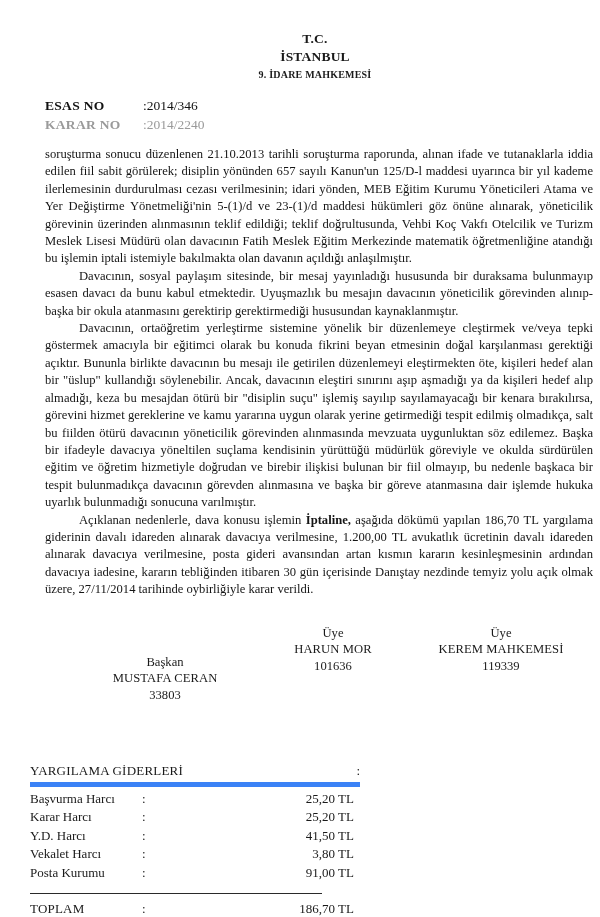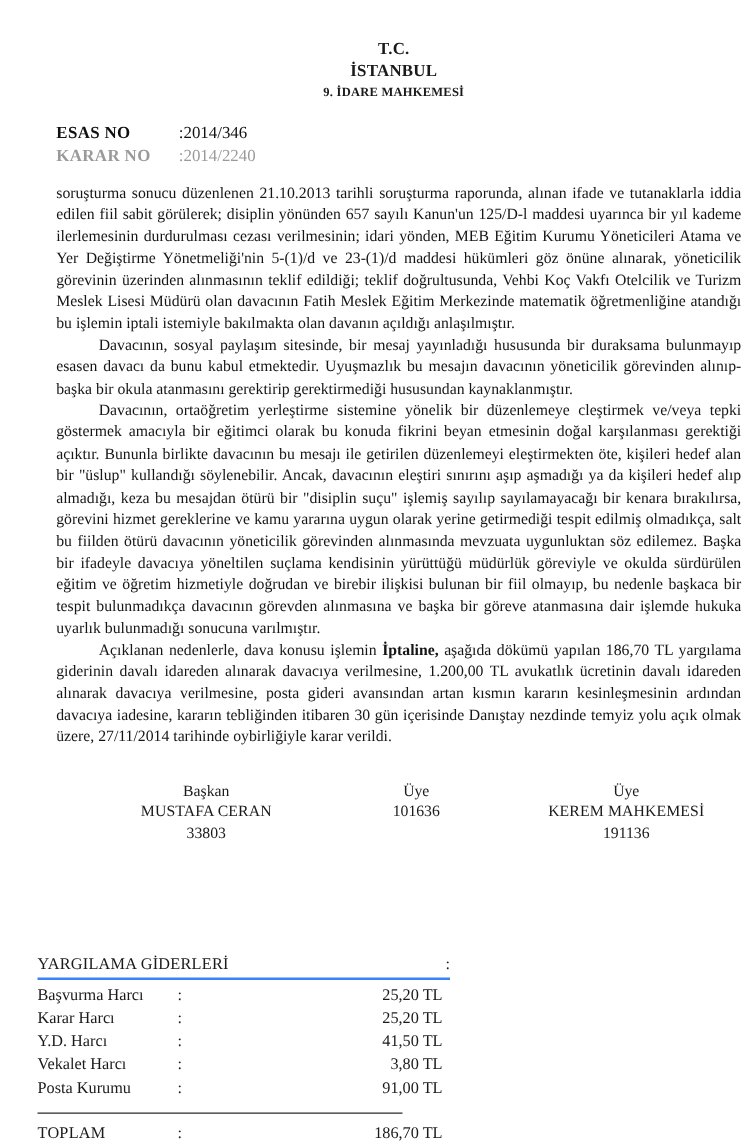--- a/index.html
+++ b/index.html
@@ -86,39 +86,39 @@
     padding: 0 24px 0 30px;
     display: flex;
     justify-content: space-between;
     font-size: 12.6px;
     line-height: 16.5px;
   }
   .sig-col {
     text-align: center;
     flex: 1 1 0;
   }
-  .sig-col.col-1 { margin-left: 36px; }
+  .sig-col.col-1 { margin-left: 36px; margin-top: 29px; }
   .sig-col.col-3 { margin-right: 6px; }
   .sig-role { display: block; }
   .sig-name { display: block; letter-spacing: 0.1px; }
   .sig-id { display: block; }
 
   
   .costs {
     position: absolute;
     left: 30px;
     top: 762px;
     width: 330px;
     font-size: 13px;
     line-height: 18.5px;
   }
   .costs-title-row {
     display: flex;
     align-items: flex-end;
-    border-bottom: 2px solid #3b82f6;
+    border-bottom: 5px solid #3b82f6;
     padding-bottom: 1px;
     margin-bottom: 3px;
     justify-content: space-between;
   }
   .costs-title {
     flex: 1 1 auto;
     letter-spacing: 0.2px;
   }
   .costs-title-colon {
     flex: 0 0 auto;
@@ -178,26 +178,27 @@
   </div>
 
   <div class="signatures">
     <div class="sig-col col-1">
       <span class="sig-role">Başkan</span>
       <span class="sig-name">MUSTAFA CERAN</span>
       <span class="sig-id">33803</span>
     </div>
     <div class="sig-col col-2">
       <span class="sig-role">Üye</span>
+      <span class="sig-name">HARUN MOR</span>
       <span class="sig-id">101636</span>
     </div>
     <div class="sig-col col-3">
       <span class="sig-role">Üye</span>
       <span class="sig-name">KEREM MAHKEMESİ</span>
-      <span class="sig-id">191136</span>
+      <span class="sig-id">119339</span>
     </div>
   </div>
 
   <div class="costs">
     <div class="costs-title-row">
       <span class="costs-title">YARGILAMA GİDERLERİ</span>
       <span class="costs-title-colon">:</span>
     </div>
 
     <div class="cost-row">

